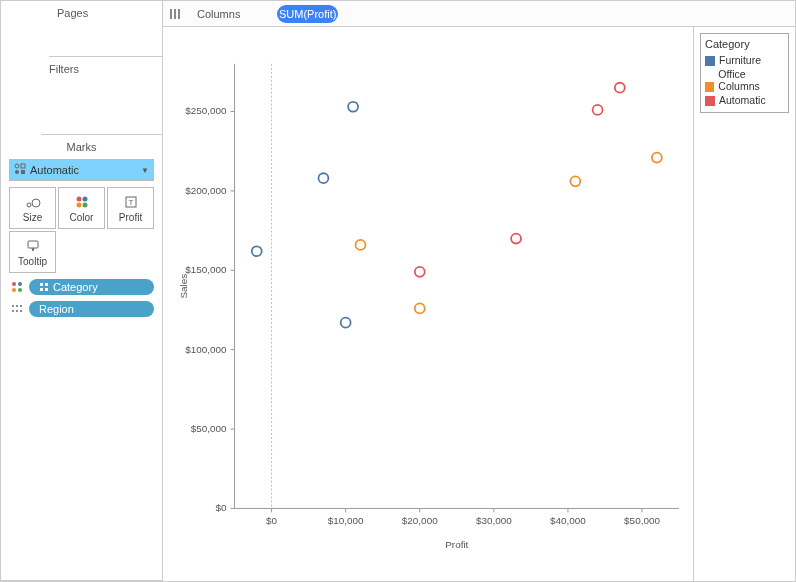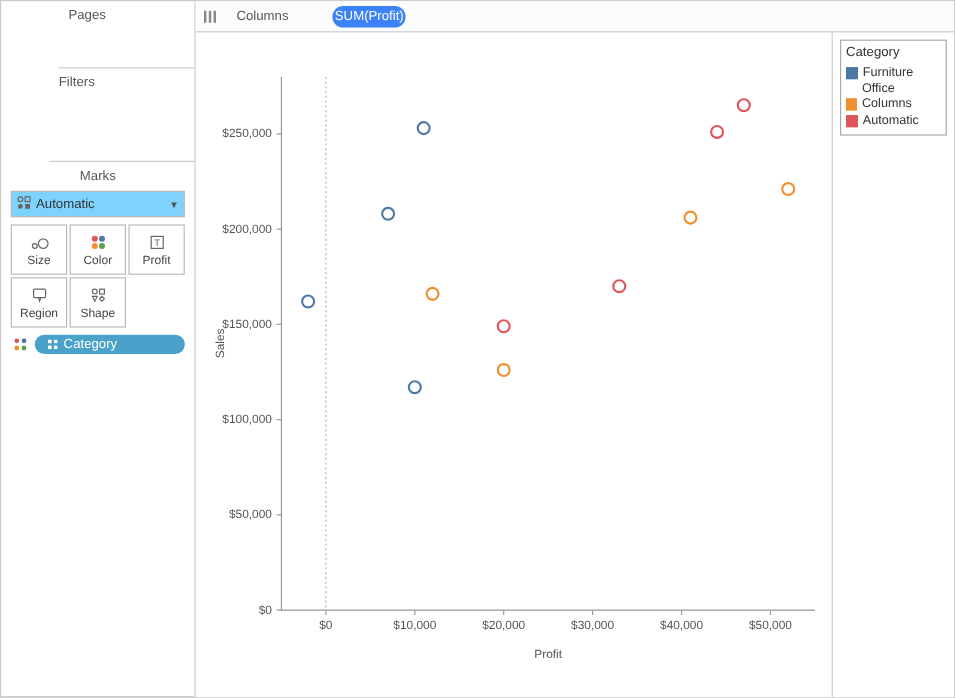--- a/index.html
+++ b/index.html
@@ -94,32 +94,21 @@
             </span>
           <span class="mlabel">Profit</span>
         </div>
         <div class="mark-cell">
           <span class="micon">
               <svg width="14" height="14">
                 <rect x="2" y="2" width="10" height="7" rx="1" fill="none" stroke="#666"></rect>
                 <path d="M6 9 L7 12 L8 9" fill="none" stroke="#666"></path>
               </svg>
             </span>
-          <span class="mlabel">Region</span>
-        </div>
-        <div class="mark-cell">
-          <span class="micon">
-              <svg width="14" height="14">
-                <circle cx="4" cy="4" r="2" fill="none" stroke="#666"></circle>
-                <rect x="8" y="2" width="4" height="4" fill="none" stroke="#666"></rect>
-                <path d="M4 12 L2 8 L6 8 Z" fill="none" stroke="#666"></path>
-                <path d="M10 8 L12 10 L10 12 L8 10 Z" fill="none" stroke="#666"></path>
-              </svg>
-            </span>
-          <span class="mlabel">Shape</span>
+          <span class="mlabel">Tooltip</span>
         </div>
       </div>
 
       <div class="pill-row">
         <span class="picon">
             <svg width="12" height="12">
               <circle cx="3" cy="3" r="2" fill="#e15759"></circle>
               <circle cx="9" cy="3" r="2" fill="#4e79a7"></circle>
               <circle cx="3" cy="9" r="2" fill="#f28e2b"></circle>
               <circle cx="9" cy="9" r="2" fill="#59a14f"></circle>
@@ -128,20 +117,35 @@
         <div class="pill">
           <span class="pprefix">
               <svg width="8" height="8">
                 <rect x="0" y="0" width="3" height="3" fill="#fff"></rect>
                 <rect x="5" y="0" width="3" height="3" fill="#fff"></rect>
                 <rect x="0" y="5" width="3" height="3" fill="#fff"></rect>
                 <rect x="5" y="5" width="3" height="3" fill="#fff"></rect>
               </svg>
             </span>
           <span>Category</span>
+        </div>
+      </div>
+      <div class="pill-row">
+        <span class="picon">
+            <svg width="12" height="10">
+              <circle cx="2" cy="2" r="1" fill="#666"></circle>
+              <circle cx="6" cy="2" r="1" fill="#666"></circle>
+              <circle cx="10" cy="2" r="1" fill="#666"></circle>
+              <circle cx="2" cy="7" r="1" fill="#666"></circle>
+              <circle cx="6" cy="7" r="1" fill="#666"></circle>
+              <circle cx="10" cy="7" r="1" fill="#666"></circle>
+            </svg>
+          </span>
+        <div class="pill">
+          <span>Region</span>
         </div>
       </div>
     </div>
   </div>
 
   <div class="main">
     <div class="shelf">
       <span class="shelf-label">
         <span class="shelf-icon">
             <svg width="12" height="12">

